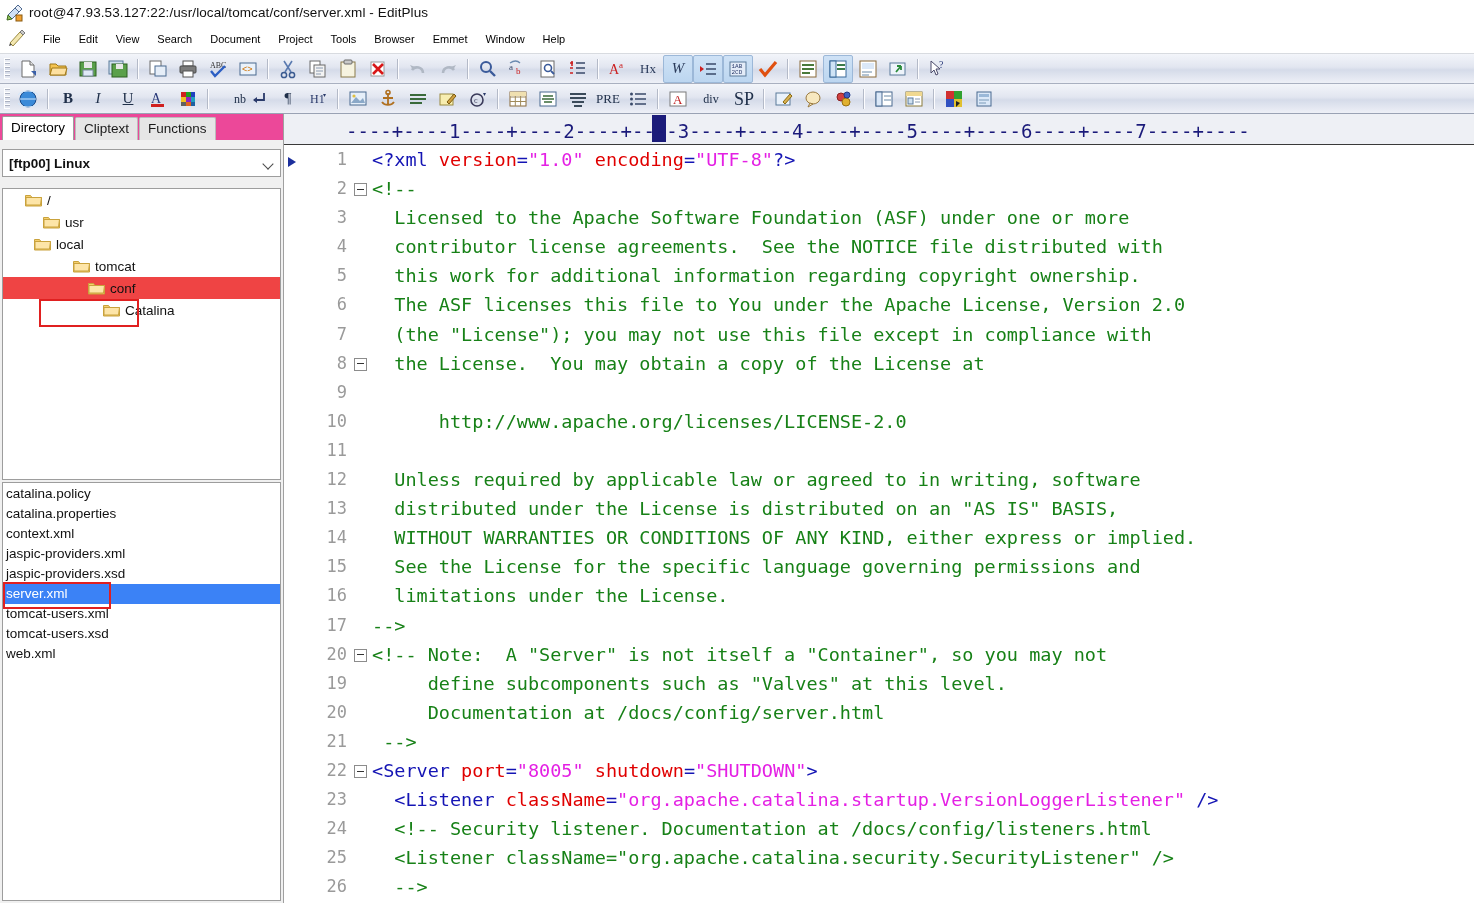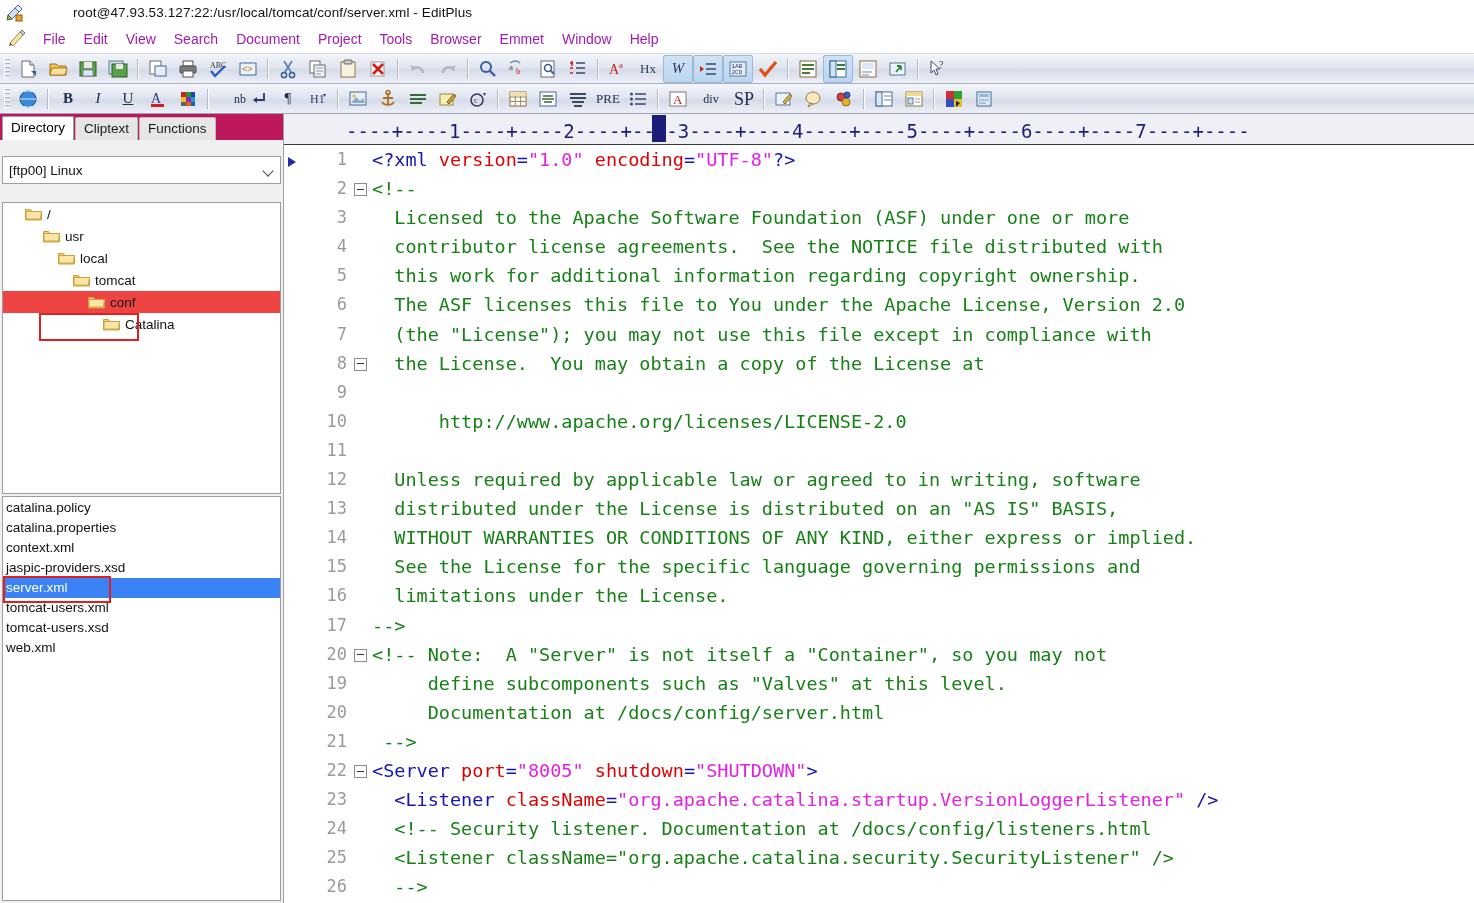--- a/index.html
+++ b/index.html
@@ -7,35 +7,35 @@
     width:1474px;height:903px;overflow:hidden;
     font-family:"Liberation Sans", sans-serif;
     background:#ffffff;
     -webkit-font-smoothing:antialiased;
   }
   .app{position:relative;width:1474px;height:903px;display:flex;flex-direction:column;}
 
   
   .titlebar{
     height:25px;background:#ffffff;display:flex;align-items:center;
-    padding-left:6px;flex:0 0 auto;gap:44px;
+    padding-left:6px;flex:0 0 auto;
   }
   .titlebar .appicon{
     width:18px;height:18px;margin-right:5px;position:relative;flex:0 0 auto;
   }
   .titlebar .title{font-size:13.5px;color:#111;white-space:nowrap;letter-spacing:.1px;}
 
   
   .menubar{
     height:28px;background:#ffffff;display:flex;align-items:center;
     padding-left:6px;flex:0 0 auto;border-bottom:1px solid #d8dbe0;
   }
   .menubar .pencil{width:20px;height:20px;margin-right:8px;flex:0 0 auto;position:relative;}
   .menuitem{
-    font-size:14px;color:#a21caf;padding:2px 9px;white-space:nowrap;cursor:default;
+    font-size:11px;color:#000000;padding:2px 9px;white-space:nowrap;cursor:default;
   }
 
   
   .toolbar{
     height:29px;flex:0 0 auto;display:flex;align-items:center;
     background:linear-gradient(to bottom,#f3f5fa 0%,#e2e6f0 45%,#d5dbe9 55%,#eef0f7 100%);
     border-bottom:1px solid #a9b0c0;
     padding-left:3px;
   }
   .toolbar.second{border-bottom:1px solid #9aa2b4;}
@@ -52,27 +52,27 @@
   .tsep{width:1px;height:20px;background:#b4bac8;border-right:1px solid #fdfdff;margin:0 4px;flex:0 0 auto;}
   .tbtn svg{display:block;}
   .tbtn .gl{font-size:12px;color:#20304a;font-family:"Liberation Serif",serif;line-height:1;}
 
   
   .bodyrow{flex:1 1 auto;display:flex;min-height:0;}
 
   
   .dock{width:283px;flex:0 0 auto;display:flex;flex-direction:column;background:#f0f0f0;
         border-right:1px solid #a0a0a0;min-height:0;}
-  .docktabs{height:26px;display:flex;align-items:flex-end;background:#be185d;padding-left:2px;flex:0 0 auto;}
+  .docktabs{height:26px;display:flex;align-items:flex-end;background:#ec4899;padding-left:2px;flex:0 0 auto;}
   .dtab{
     font-size:13.5px;color:#1a1a1a;padding:3px 8px 4px 8px;border:1px solid #bcbcbc;
     border-bottom:none;background:#e6e6e6;margin-right:1px;border-radius:2px 2px 0 0;cursor:default;
   }
   .dtab.active{background:#ffffff;border-color:#9d9d9d;color:#000;padding-bottom:5px;}
-  .dockbox{background:#4d7c0f;border:1px solid #9d9d9d;margin:16px 2px;flex:0 0 auto;}
+  .dockbox{background:#4d7c0f;border:1px solid #9d9d9d;margin:9px 2px;flex:0 0 auto;font-weight:bold;}
 
   .ftpsel{
     height:26px;display:flex;align-items:center;justify-content:space-between;
     padding:0 4px 0 6px;font-size:13.5px;color:#111;background:#ffffff;cursor:default;
   }
   .chev{width:13px;height:13px;position:relative;}
   .chev::before{
     content:"";position:absolute;left:1px;top:3px;width:7px;height:7px;
     border-right:1.6px solid #4a4a4a;border-bottom:1.6px solid #4a4a4a;transform:rotate(45deg);
   }
@@ -612,21 +612,21 @@
         </div>
         <div class="trow" style="padding-left:40px">
           <span class="fold">
             <svg class="fi" viewBox="0 0 17 14">
                 <path d="M0.5 2.5h5l1.5 2h9.5v8.5H0.5z" fill="#f6cf6e" stroke="#c9a23c"></path>
                 <path d="M1 4.5h15.5l-1 7.5H1z" fill="#fde5a8" stroke="#c9a23c"></path>
               </svg>
           </span>
           <span>usr</span>
         </div>
-        <div class="trow" style="padding-left:55px">
+        <div class="trow" style="padding-left:31px">
           <span class="fold">
             <svg class="fi" viewBox="0 0 17 14">
                 <path d="M0.5 2.5h5l1.5 2h9.5v8.5H0.5z" fill="#f6cf6e" stroke="#c9a23c"></path>
                 <path d="M1 4.5h15.5l-1 7.5H1z" fill="#fde5a8" stroke="#c9a23c"></path>
               </svg>
           </span>
           <span>local</span>
         </div>
         <div class="trow" style="padding-left:70px">
           <span class="fold">
@@ -655,20 +655,21 @@
           </span>
           <span>Catalina</span>
         </div>
         <div class="hl-box" style="left:36px;top:110px;width:96px;height:24px;"></div>
       </div>
 
       <div class="filelist">
         <div class="frow">catalina.policy</div>
         <div class="frow">catalina.properties</div>
         <div class="frow">context.xml</div>
+        <div class="frow">jaspic-providers.xml</div>
         <div class="frow">jaspic-providers.xsd</div>
         <div style="position:relative">
           <div class="frow sel">server.xml</div>
           <div class="hl-box" style="left:0px;top:-2px;width:104px;height:23px;"></div>
         </div>
         <div class="frow">tomcat-users.xml</div>
         <div class="frow">tomcat-users.xsd</div>
         <div class="frow">web.xml</div>
       </div>
     </div>

